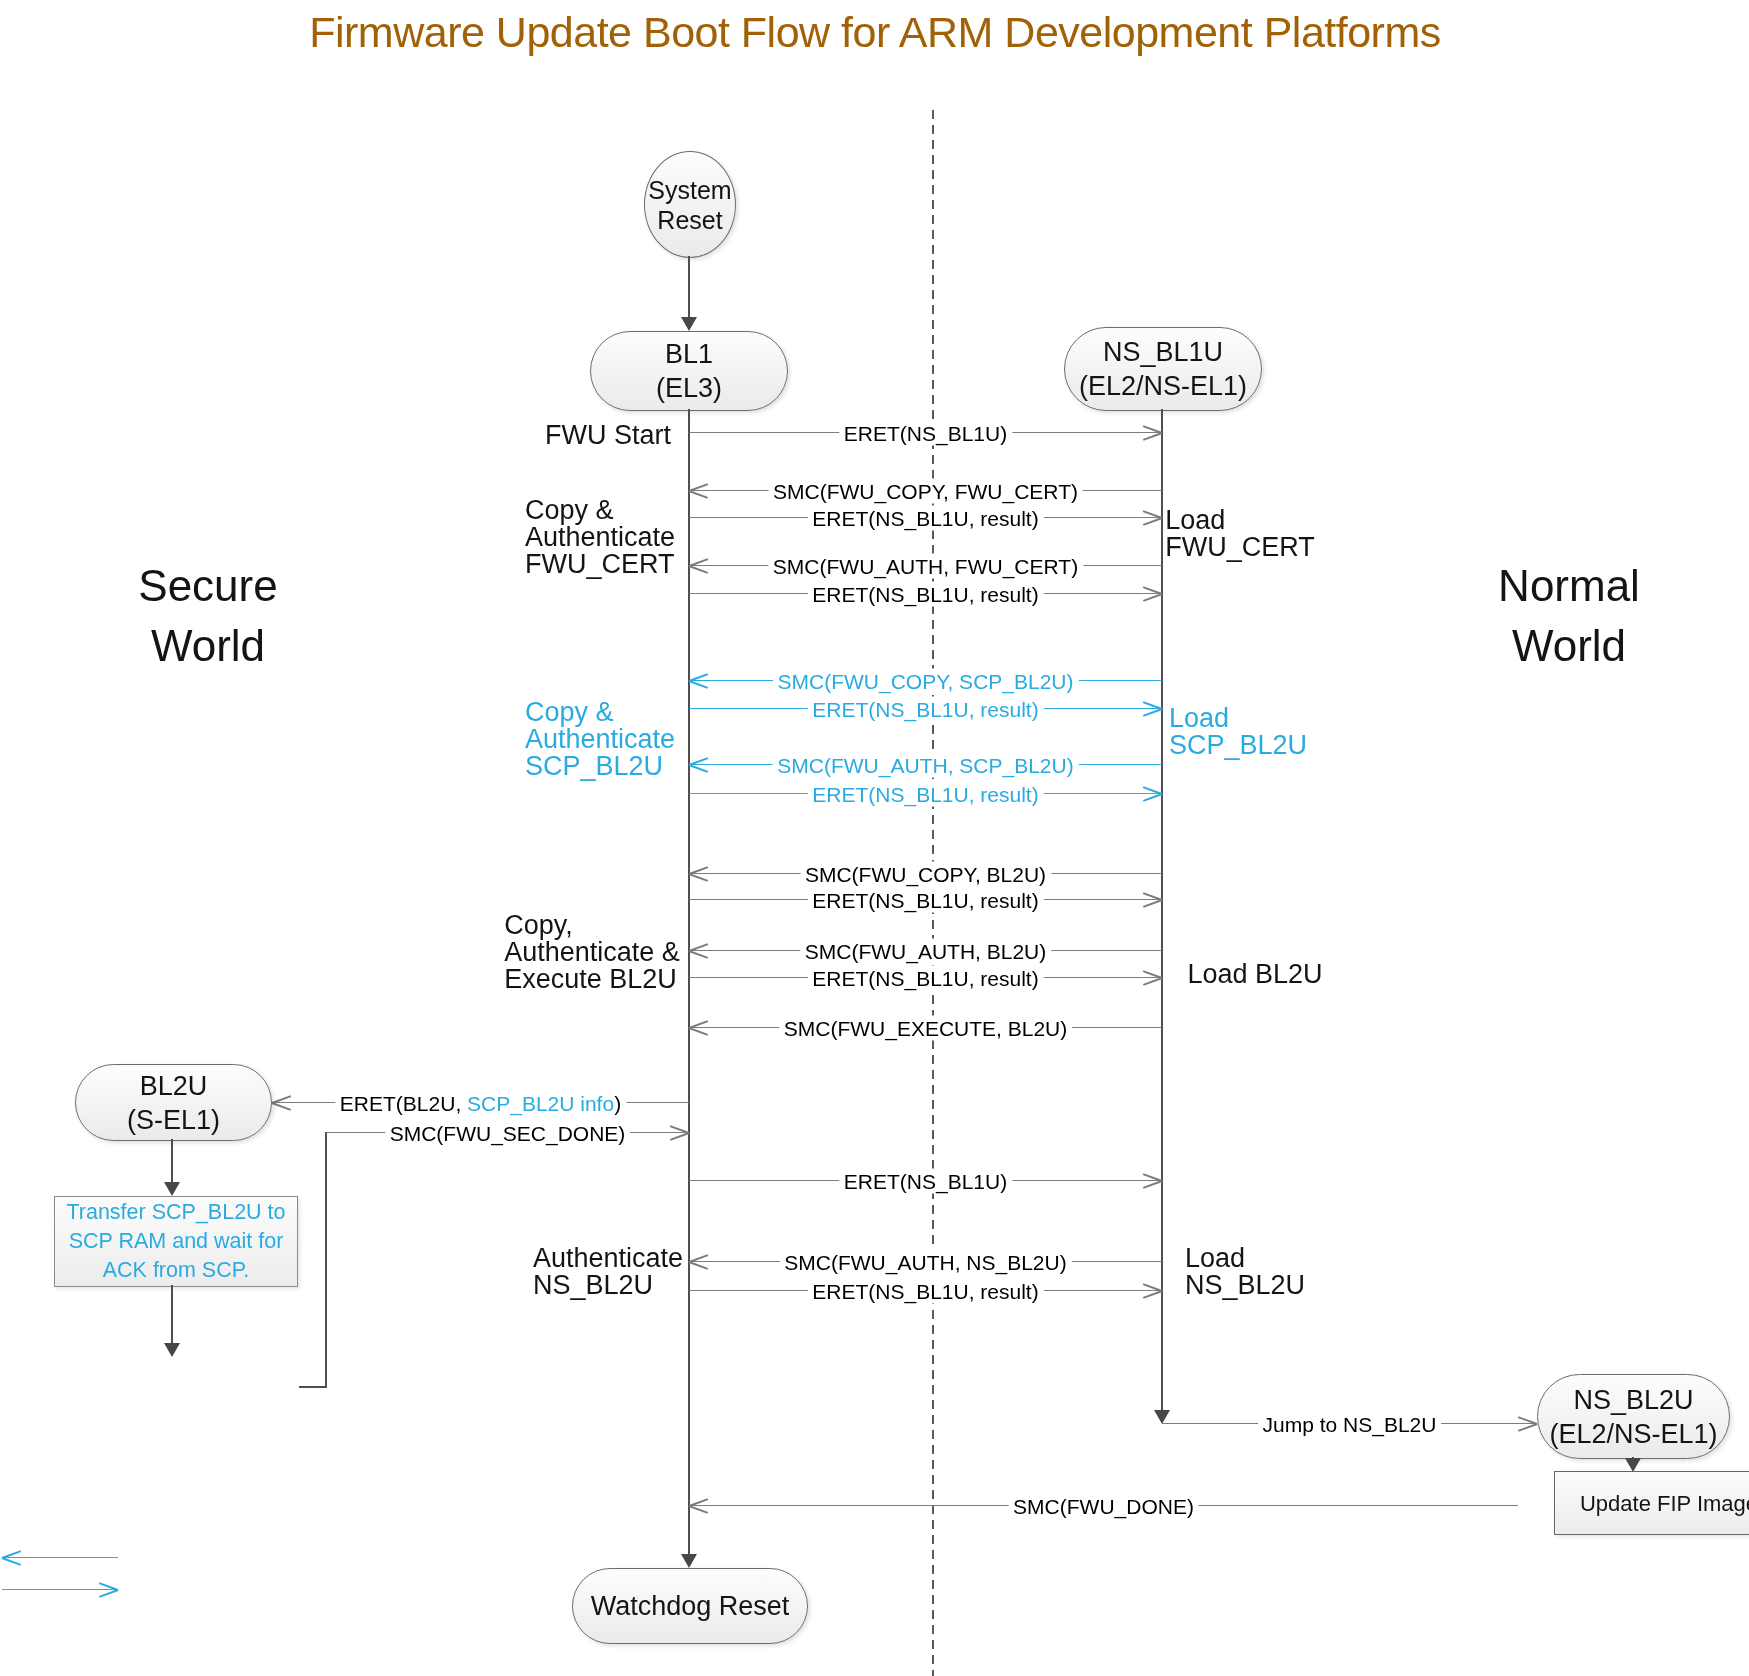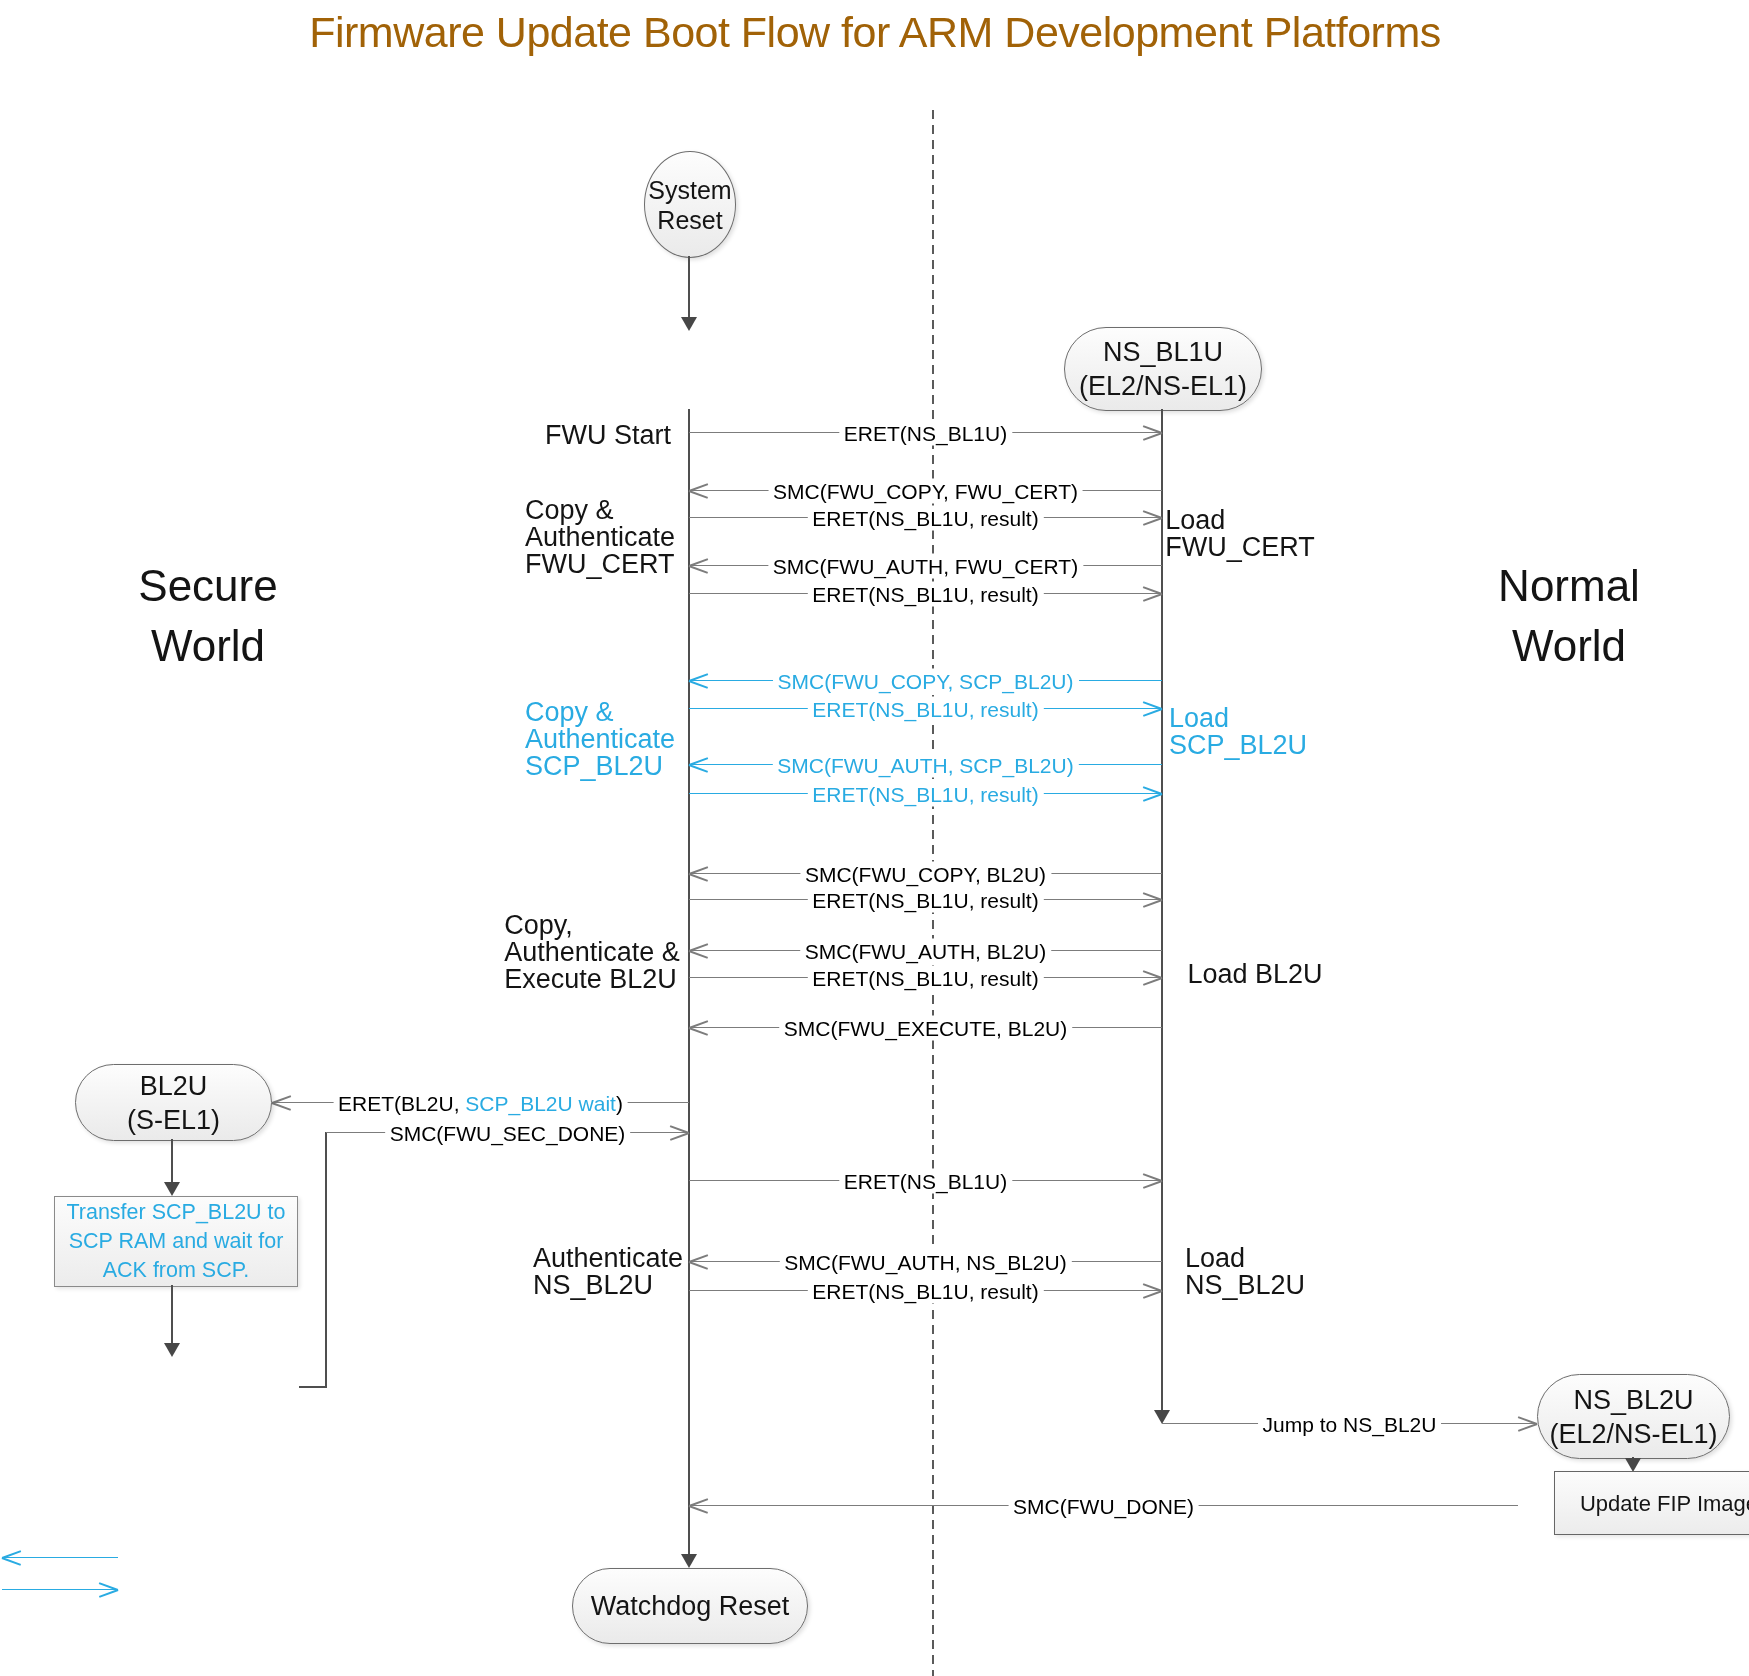--- a/index.html
+++ b/index.html
@@ -73,20 +73,24 @@
 
   <div class="divider" style="left:932px;top:110px;height:1566px;"></div>
 
   <div class="node ellipse" style="left:644px;top:151px;width:90px;height:105px;">
     <div>System</div>
     <div>Reset</div>
   </div>
   <div class="vline" style="left:688px;top:256px;height:62px;width:2px;"></div>
   <div class="tri-down" style="left:681px;top:317px;"></div>
 
+  <div class="node" style="left:590px;top:331px;width:196px;height:78px;">
+    <div>BL1</div>
+    <div>(EL3)</div>
+  </div>
   <div class="node" style="left:1064px;top:327px;width:196px;height:82px;">
     <div>NS_BL1U</div>
     <div>(EL2/NS-EL1)</div>
   </div>
 
   <div class="vline" style="left:688px;top:409px;height:1147px;"></div>
   <div class="tri-down" style="left:681px;top:1554px;"></div>
   <div class="vline" style="left:1161px;top:409px;height:1003px;"></div>
   <div class="tri-down" style="left:1154px;top:1410px;"></div>
 
@@ -159,21 +163,21 @@
   </div>
   <div class="msg left" style="left:689px;top:1027px;width:473px;">
     <span class="line"></span>
       <span class="head"></span>
     <span class="lbl">SMC(FWU_EXECUTE, BL2U)</span>
   </div>
 
   <div class="msg left" style="left:272px;top:1102px;width:417px;">
     <span class="line"></span>
       <span class="head"></span>
-    <span class="lbl"><span>ERET(BL2U, </span><span class="blue-t">SCP_BL2U wait</span><span>)</span></span>
+    <span class="lbl"><span>ERET(BL2U, </span><span class="blue-t">SCP_BL2U info</span><span>)</span></span>
   </div>
 
   <div class="hline" style="left:299px;top:1386px;width:27px;"></div>
   <div class="vline" style="left:325px;top:1132px;height:256px;"></div>
   <div class="msg right" style="left:326px;top:1132px;width:363px;">
     <span class="line"></span>
       <span class="head"></span>
     <span class="lbl">SMC(FWU_SEC_DONE)</span>
   </div>
 

